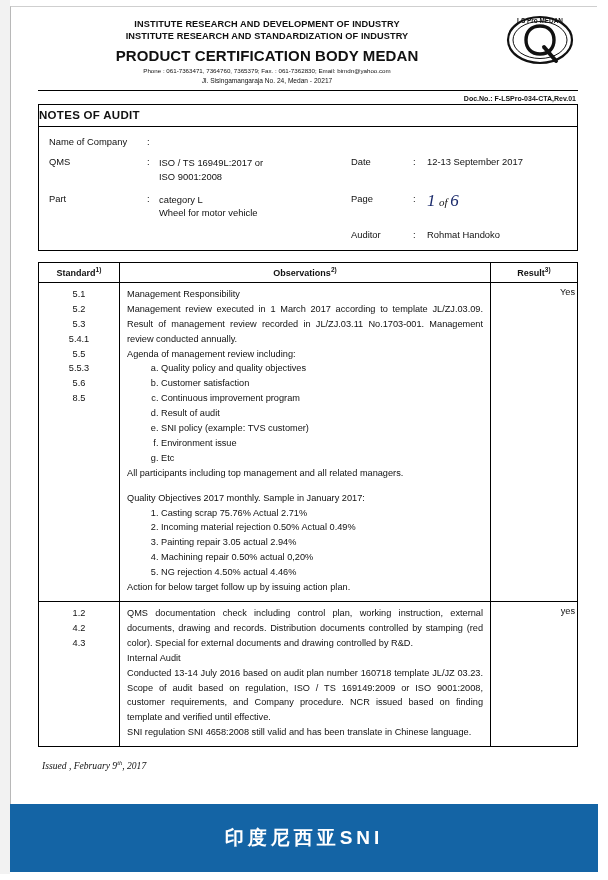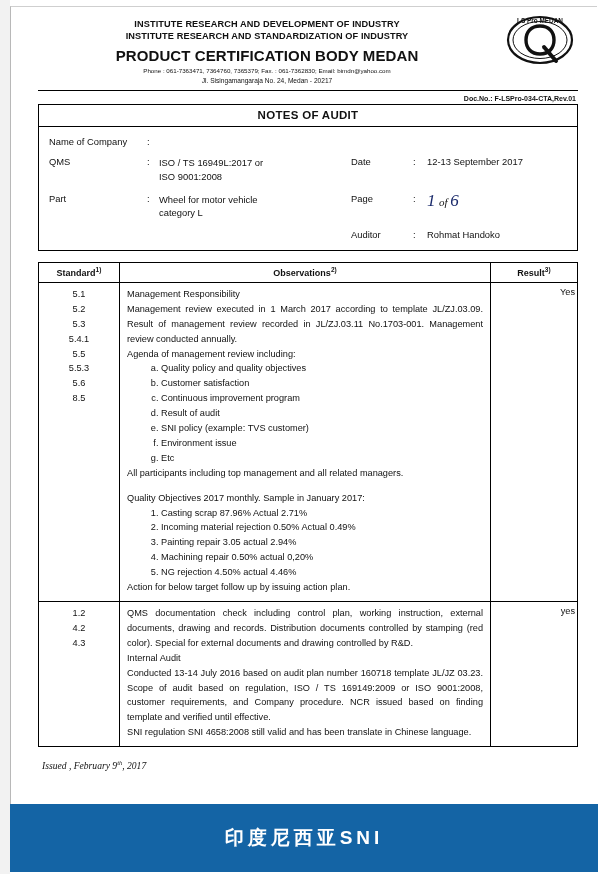--- a/index.html
+++ b/index.html
@@ -129,21 +129,20 @@
     margin-bottom: 2px;
     padding-right: 2px;
   }
 
   
   .box {
     border: 1.2px solid #000;
     box-sizing: border-box;
   }
   .title-bar {
-    text-align: center;
     font-size: 11.5px;
     font-weight: bold;
     padding: 4px 0 5px;
     border-bottom: 1.2px solid #000;
     letter-spacing: 0.3px;
   }
   .meta {
     padding: 9px 0 10px 0;
     font-size: 9.4px;
   }
@@ -336,22 +335,22 @@
             <div class="m-label2">Date</div>
             <div class="m-colon2">:</div>
             <div class="m-value2">12-13 September 2017</div>
           </div>
         </div>
 
         <div class="meta-row">
           <div class="m-label">Part</div>
           <div class="m-colon">:</div>
           <div class="m-value">
+            <div>category L</div>
             <div>Wheel for motor vehicle</div>
-            <div>category L</div>
           </div>
           <div class="right-group">
             <div class="m-label2">Page</div>
             <div class="m-colon2">:</div>
             <div class="m-value2">
               <span class="handwrite">1</span>
               <span class="hw-small">of</span>
               <span class="handwrite">6</span>
             </div>
           </div>
@@ -401,21 +400,21 @@
               <li>Continuous improvement program</li>
               <li>Result of audit</li>
               <li>SNI policy (example: TVS customer)</li>
               <li>Environment issue</li>
               <li>Etc</li>
             </ol>
             <div>All participants including top management and all related managers.</div>
             <div class="gap"></div>
             <div>Quality Objectives 2017 monthly. Sample in January 2017:</div>
             <ol class="obs-list num">
-              <li>Casting scrap 87.96% Actual 2.71%</li>
+              <li>Casting scrap 75.76% Actual 2.71%</li>
               <li>Incoming material rejection 0.50% Actual 0.49%</li>
               <li>Painting repair 3.05 actual 2.94%</li>
               <li>Machining repair 0.50% actual 0,20%</li>
               <li>NG rejection 4.50% actual 4.46%</li>
             </ol>
             <div>Action for below target follow up by issuing action plan.</div>
           </td>
           <td class="cell-res">Yes</td>
         </tr>
 

